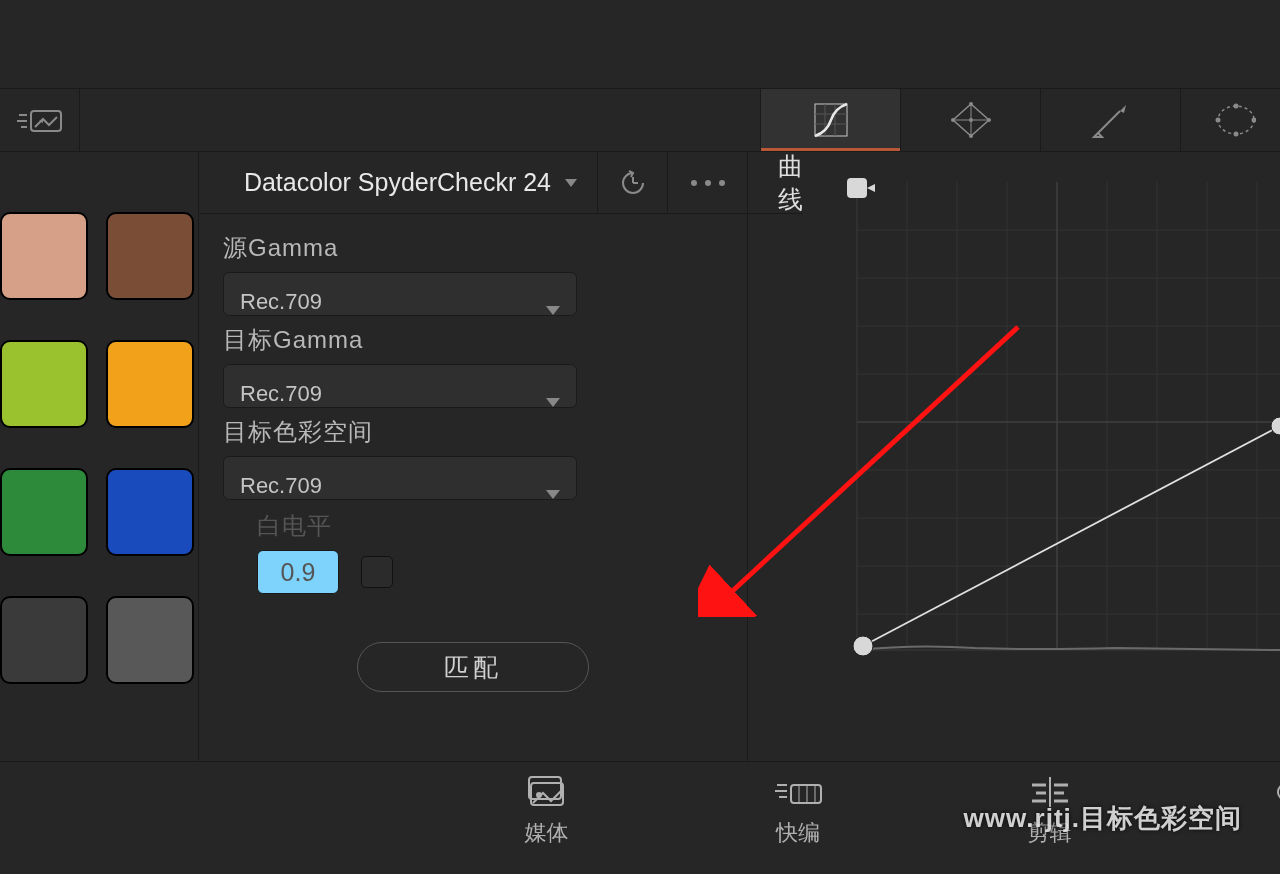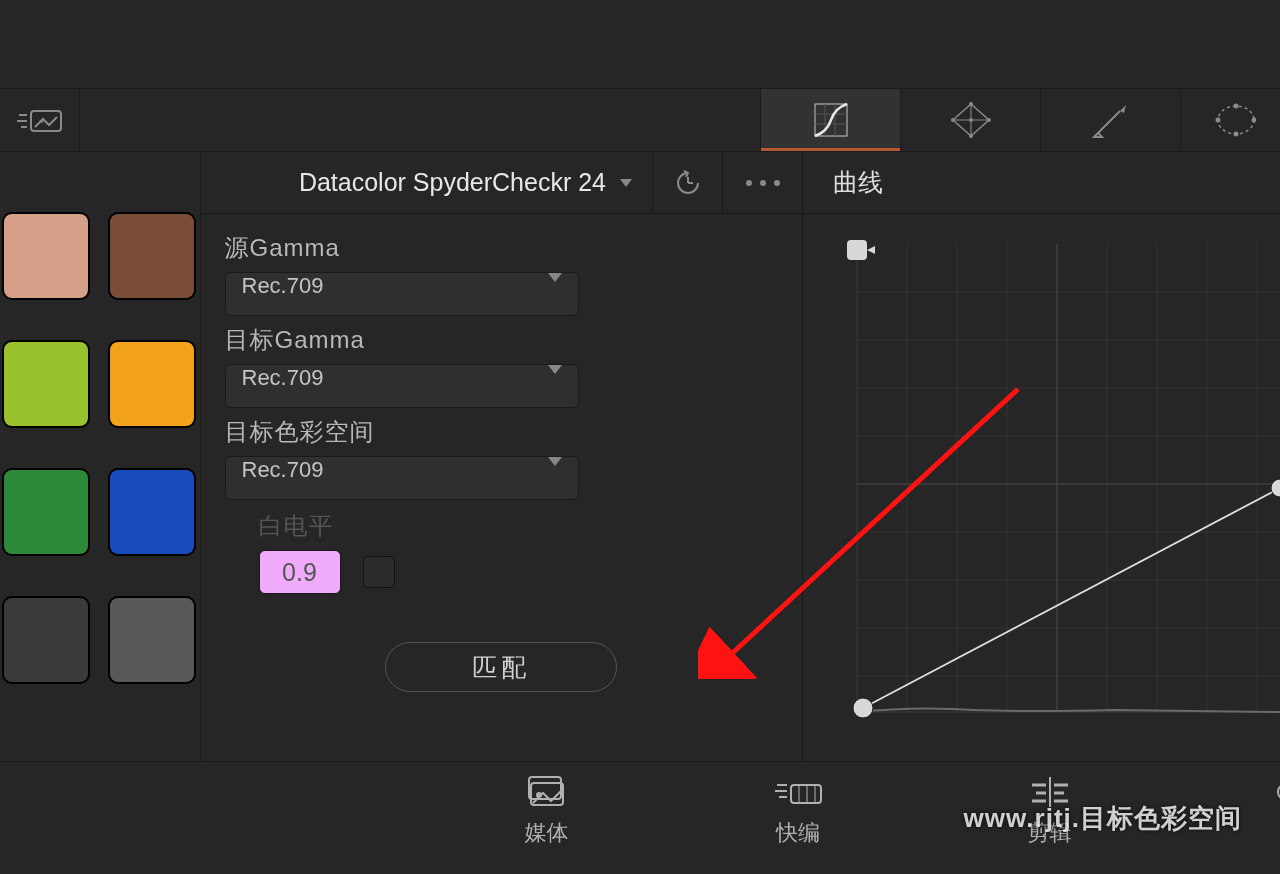--- a/index.html
+++ b/index.html
@@ -117,37 +117,37 @@
     flex-direction: column;
   }
   .field-block { margin-bottom: 8px; }
   .field-label { font-size: 24px; color: #b8b8b8; margin-bottom: 8px; letter-spacing: 1px;}
   .field-label.dim { color: #555; }
   .select {
     width: 354px; height: 44px;
     background: #2f2f2f;
     border: 1px solid #1a1a1a;
     border-radius: 6px;
-    display:flex;align-items:flex-start;justify-content:space-between;
+    display:flex;align-items:flex-end;justify-content:space-between;
     padding: 0 16px;
     font-size: 22px;
     color: #c4c4c4;
     cursor: pointer;
   }
   .inline-row { display:flex; align-items:flex-start; gap: 34px; }
   .num-input {
     width: 118px; height: 44px;
     background: #171717;
     border: 1px solid #0a0a0a;
     border-radius: 6px;
     display:flex;align-items:center;justify-content:center;
     font-size: 25px;
     color: #e0e0e0;
   }
-  .num-input.dim { color:#555; background:#f0abfc;border-color:#1a1a1a;}
+  .num-input.dim { color:#555; background:#7dd3fc;border-color:#1a1a1a;}
   .unit { font-size: 24px; color: #888; align-self:center;}
   .checkbox { width:32px;height:32px;background:#2b2b2b;border:1px solid #111;border-radius:5px; align-self:center;}
 
   .match-btn {
     width: 232px; height: 50px;
     border: 1px solid #555;
     border-radius: 26px;
     display:flex;align-items:center;justify-content:center;
     font-size: 25px;
     color: #d0d0d0;
@@ -155,21 +155,21 @@
     align-self:center;
     margin-top: 48px;
     cursor:pointer;
     letter-spacing: 4px;
   }
 
   .right-panel {
     flex:1;
     height:100%;
     background:#262626;
-    display:flex;flex-direction:column;
+    display:flex;flex-direction:row;
   }
   .right-header {
     height:62px;
     display:flex;align-items:center;
     padding-left:30px;
     font-size:25px;
     border-bottom:1px solid #1a1a1a;
   }
   .curve-wrap {
     flex:1;

